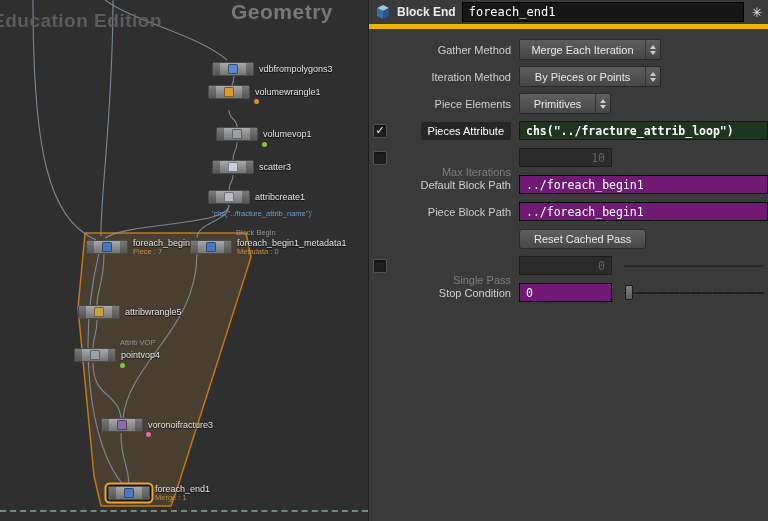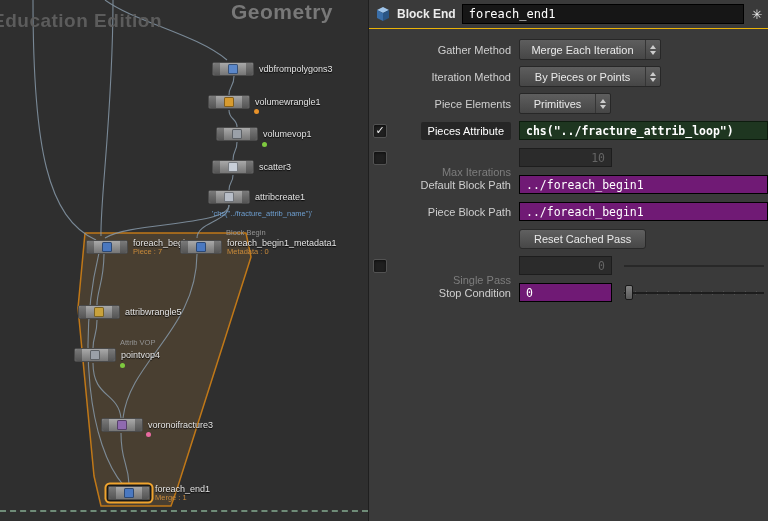--- a/index.html
+++ b/index.html
@@ -25,21 +25,21 @@
   .node-icon { width:10px; height:10px; border-radius:1.5px; border:1px solid rgba(0,0,0,.4); }
   .node-meta { display:flex; flex-direction:column; line-height:1.15; }
   .node-label { font-size:9px; color:#e4e4e4; text-shadow:0 1px 1px #000; white-space:nowrap; }
   .node-badge { font-size:7.5px; color:#c98a3a; white-space:nowrap; }
   .node-header { position:absolute; left:46px; top:-10px; font-size:7.5px; color:#939393; white-space:nowrap; }
   .node-comment { position:absolute; font-size:7.5px; color:#6d9ecf; white-space:nowrap; }
   .sdot { position:absolute; width:5px; height:5px; border-radius:50%; }
 
   
   .param-pane { position:relative; width:400px; height:521px; background:#3a3a3a; border-left:1px solid #1f1f1f; color:#cfcfcf; }
-  .pheader { height:29px; display:flex; align-items:center; gap:6px; padding:0 4px 0 6px; border-bottom:1px solid #eab308; }
+  .pheader { height:29px; display:flex; align-items:center; gap:6px; padding:0 4px 0 6px; border-bottom:5px solid #eab308; }
   .ptitle { font-size:12px; font-weight:bold; color:#ececec; white-space:nowrap; }
   .pname { flex:1; min-width:0; height:20px; background:#161616; border:1px solid #000; color:#fff;
            font:12px "DejaVu Sans Mono", monospace; padding:0 6px; outline:none; }
   .pmenu { width:14px; text-align:center; color:#e8e8e8; font-size:13px; flex:none; }
 
   .rows { padding-top:7px; }
   .row { display:flex; align-items:center; height:27px; }
   .chk-col { width:22px; flex:none; display:flex; align-items:center; justify-content:center; }
   .lbl { width:120px; flex:none; margin-right:8px; text-align:right; font-size:11px; color:#cfcfcf; white-space:nowrap; }
   .lbl.dis { color:#7d7d7d;margin-top:28px; }
@@ -110,21 +110,21 @@
 
     <div class="node" style="left:212px;top:62px">
       <div class="node-body">
           <span class="node-icon" style="background:#5b87c9"></span>
         </div>
       <div class="node-meta">
           <div class="node-label">vdbfrompolygons3</div>
         </div>
     </div>
 
-    <div class="node" style="left:208px;top:95px">
+    <div class="node" style="left:208px;top:85px">
       <div class="node-body">
           <span class="node-icon" style="background:#d79b2f"></span>
         </div>
       <div class="node-meta">
           <div class="node-label">volumewrangle1</div>
         </div>
       <span class="sdot" style="background:#e8922a;left:46px;bottom:-5px"></span>
     </div>
 
     <div class="node" style="left:216px;top:127px">
@@ -159,21 +159,21 @@
     <div class="node" style="left:86px;top:238px">
       <div class="node-body">
           <span class="node-icon" style="background:#4a78c0"></span>
         </div>
       <div class="node-meta">
         <div class="node-label">foreach_begin1</div>
         <div class="node-badge">Piece : 7</div>
       </div>
     </div>
 
-    <div class="node" style="left:180px;top:238px">
+    <div class="node" style="left:190px;top:238px">
       <div class="node-header">Block Begin</div>
       <div class="node-body">
           <span class="node-icon" style="background:#4a78c0"></span>
         </div>
       <div class="node-meta">
         <div class="node-label">foreach_begin1_metadata1</div>
         <div class="node-badge">Metadata : 0</div>
       </div>
     </div>
 

